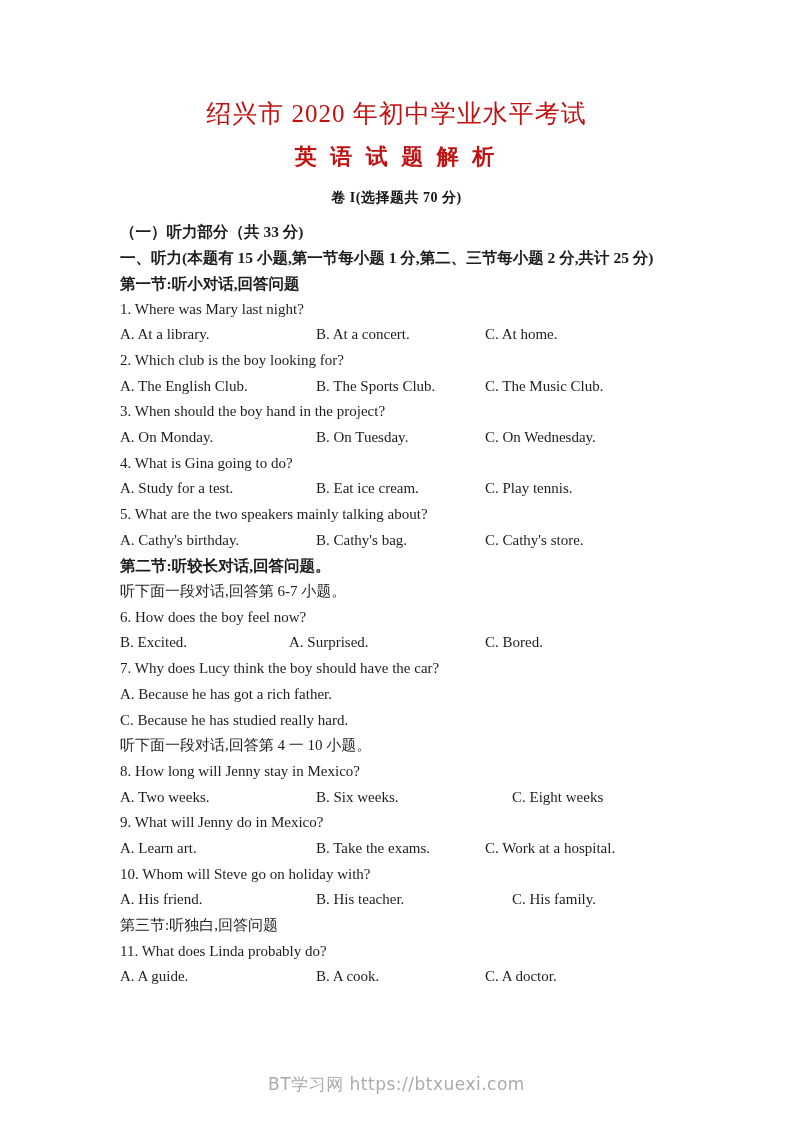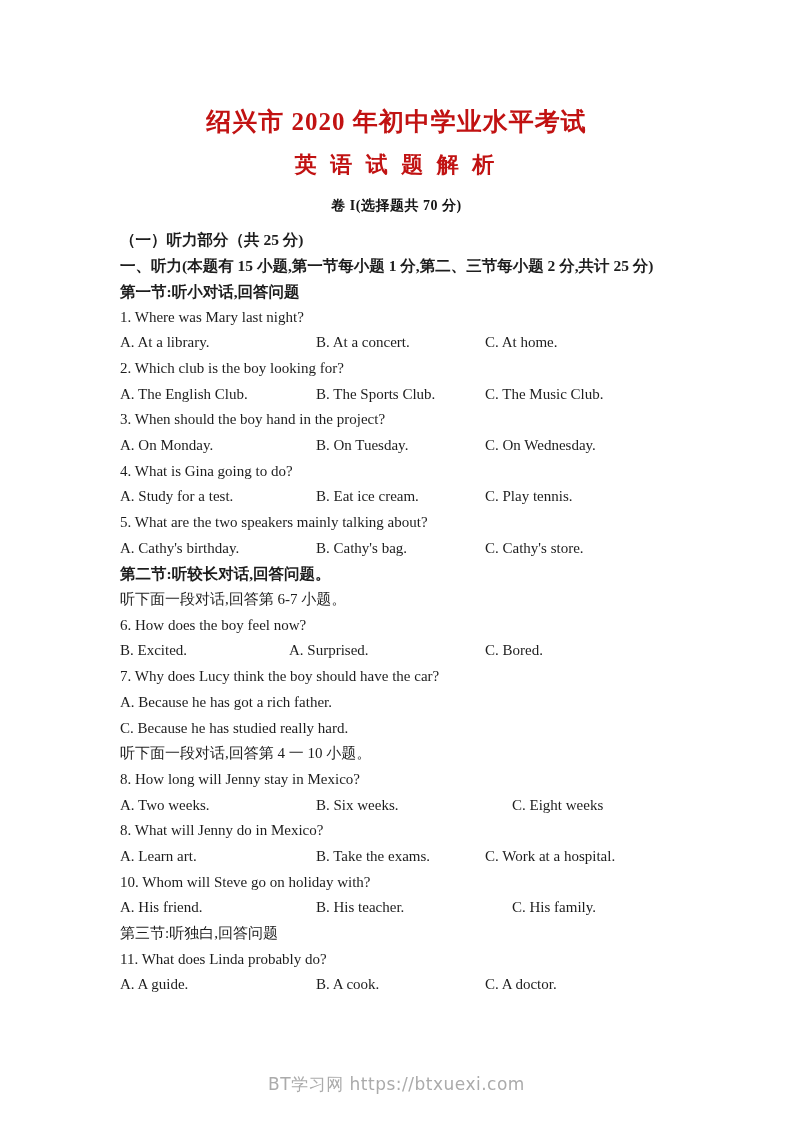--- a/index.html
+++ b/index.html
@@ -19,23 +19,23 @@
     width: 793px;
     height: 1122px;
     box-sizing: border-box;
   }
   .titles {
     text-align: center;
     padding-top: 94px;
   }
   .doc-title {
     font-size: 25px;
-    font-weight: bold;
+    font-weight: normal;
     color: var(--title-red, #c11212);
-    margin: 12px;
+    margin: 4px;
     line-height: 1.25;
     letter-spacing: 1px;
   }
   .doc-subtitle {
     font-size: 22px;
     font-weight: bold;
     color: var(--title-red, #c11212);
     margin: 15px 0 0 0;
     line-height: 1.2;
     letter-spacing: 4px;
@@ -87,21 +87,21 @@
 
 <div class="page">
 
   <div class="titles">
     <h1 class="doc-title">绍兴市 2020 年初中学业水平考试</h1>
     <h2 class="doc-subtitle">英 语 试 题 解 析</h2>
     <h3 class="volume-heading">卷 I(选择题共 70 分)</h3>
   </div>
 
   <div class="doc-body" id="doc-body">
-      <div class="line heading">（一）听力部分（共 25 分)</div>
+      <div class="line heading">（一）听力部分（共 33 分)</div>
       <div class="line heading">一、听力(本题有 15 小题,第一节每小题 1 分,第二、三节每小题 2 分,共计 25 分)</div>
       <div class="line heading">第一节:听小对话,回答问题</div>
       <div class="line question">1. Where was Mary last night?</div>
       <div class="line options">
         <span class="opt opt-a">A. At a library.</span>
         <span class="opt opt-b">B. At a concert.</span>
         <span class="opt opt-c">C. At home.</span>
       </div>
       <div class="line question">2. Which club is the boy looking for?</div>
       <div class="line options">
@@ -138,21 +138,21 @@
       <div class="line question">7. Why does Lucy think the boy should have the car?</div>
       <div class="line option-line">A. Because he has got a rich father.</div>
       <div class="line option-line">C. Because he has studied really hard.</div>
       <div class="line instruction">听下面一段对话,回答第 4 一 10 小题。</div>
       <div class="line question">8. How long will Jenny stay in Mexico?</div>
       <div class="line options shift">
         <span class="opt opt-a">A. Two weeks.</span>
         <span class="opt opt-b">B. Six weeks.</span>
         <span class="opt opt-c">C. Eight weeks</span>
       </div>
-      <div class="line question">8. What will Jenny do in Mexico?</div>
+      <div class="line question">9. What will Jenny do in Mexico?</div>
       <div class="line options">
         <span class="opt opt-a">A. Learn art.</span>
         <span class="opt opt-b">B. Take the exams.</span>
         <span class="opt opt-c">C. Work at a hospital.</span>
       </div>
       <div class="line question">10. Whom will Steve go on holiday with?</div>
       <div class="line options shift">
         <span class="opt opt-a">A. His friend.</span>
         <span class="opt opt-b">B. His teacher.</span>
         <span class="opt opt-c">C. His family.</span>

